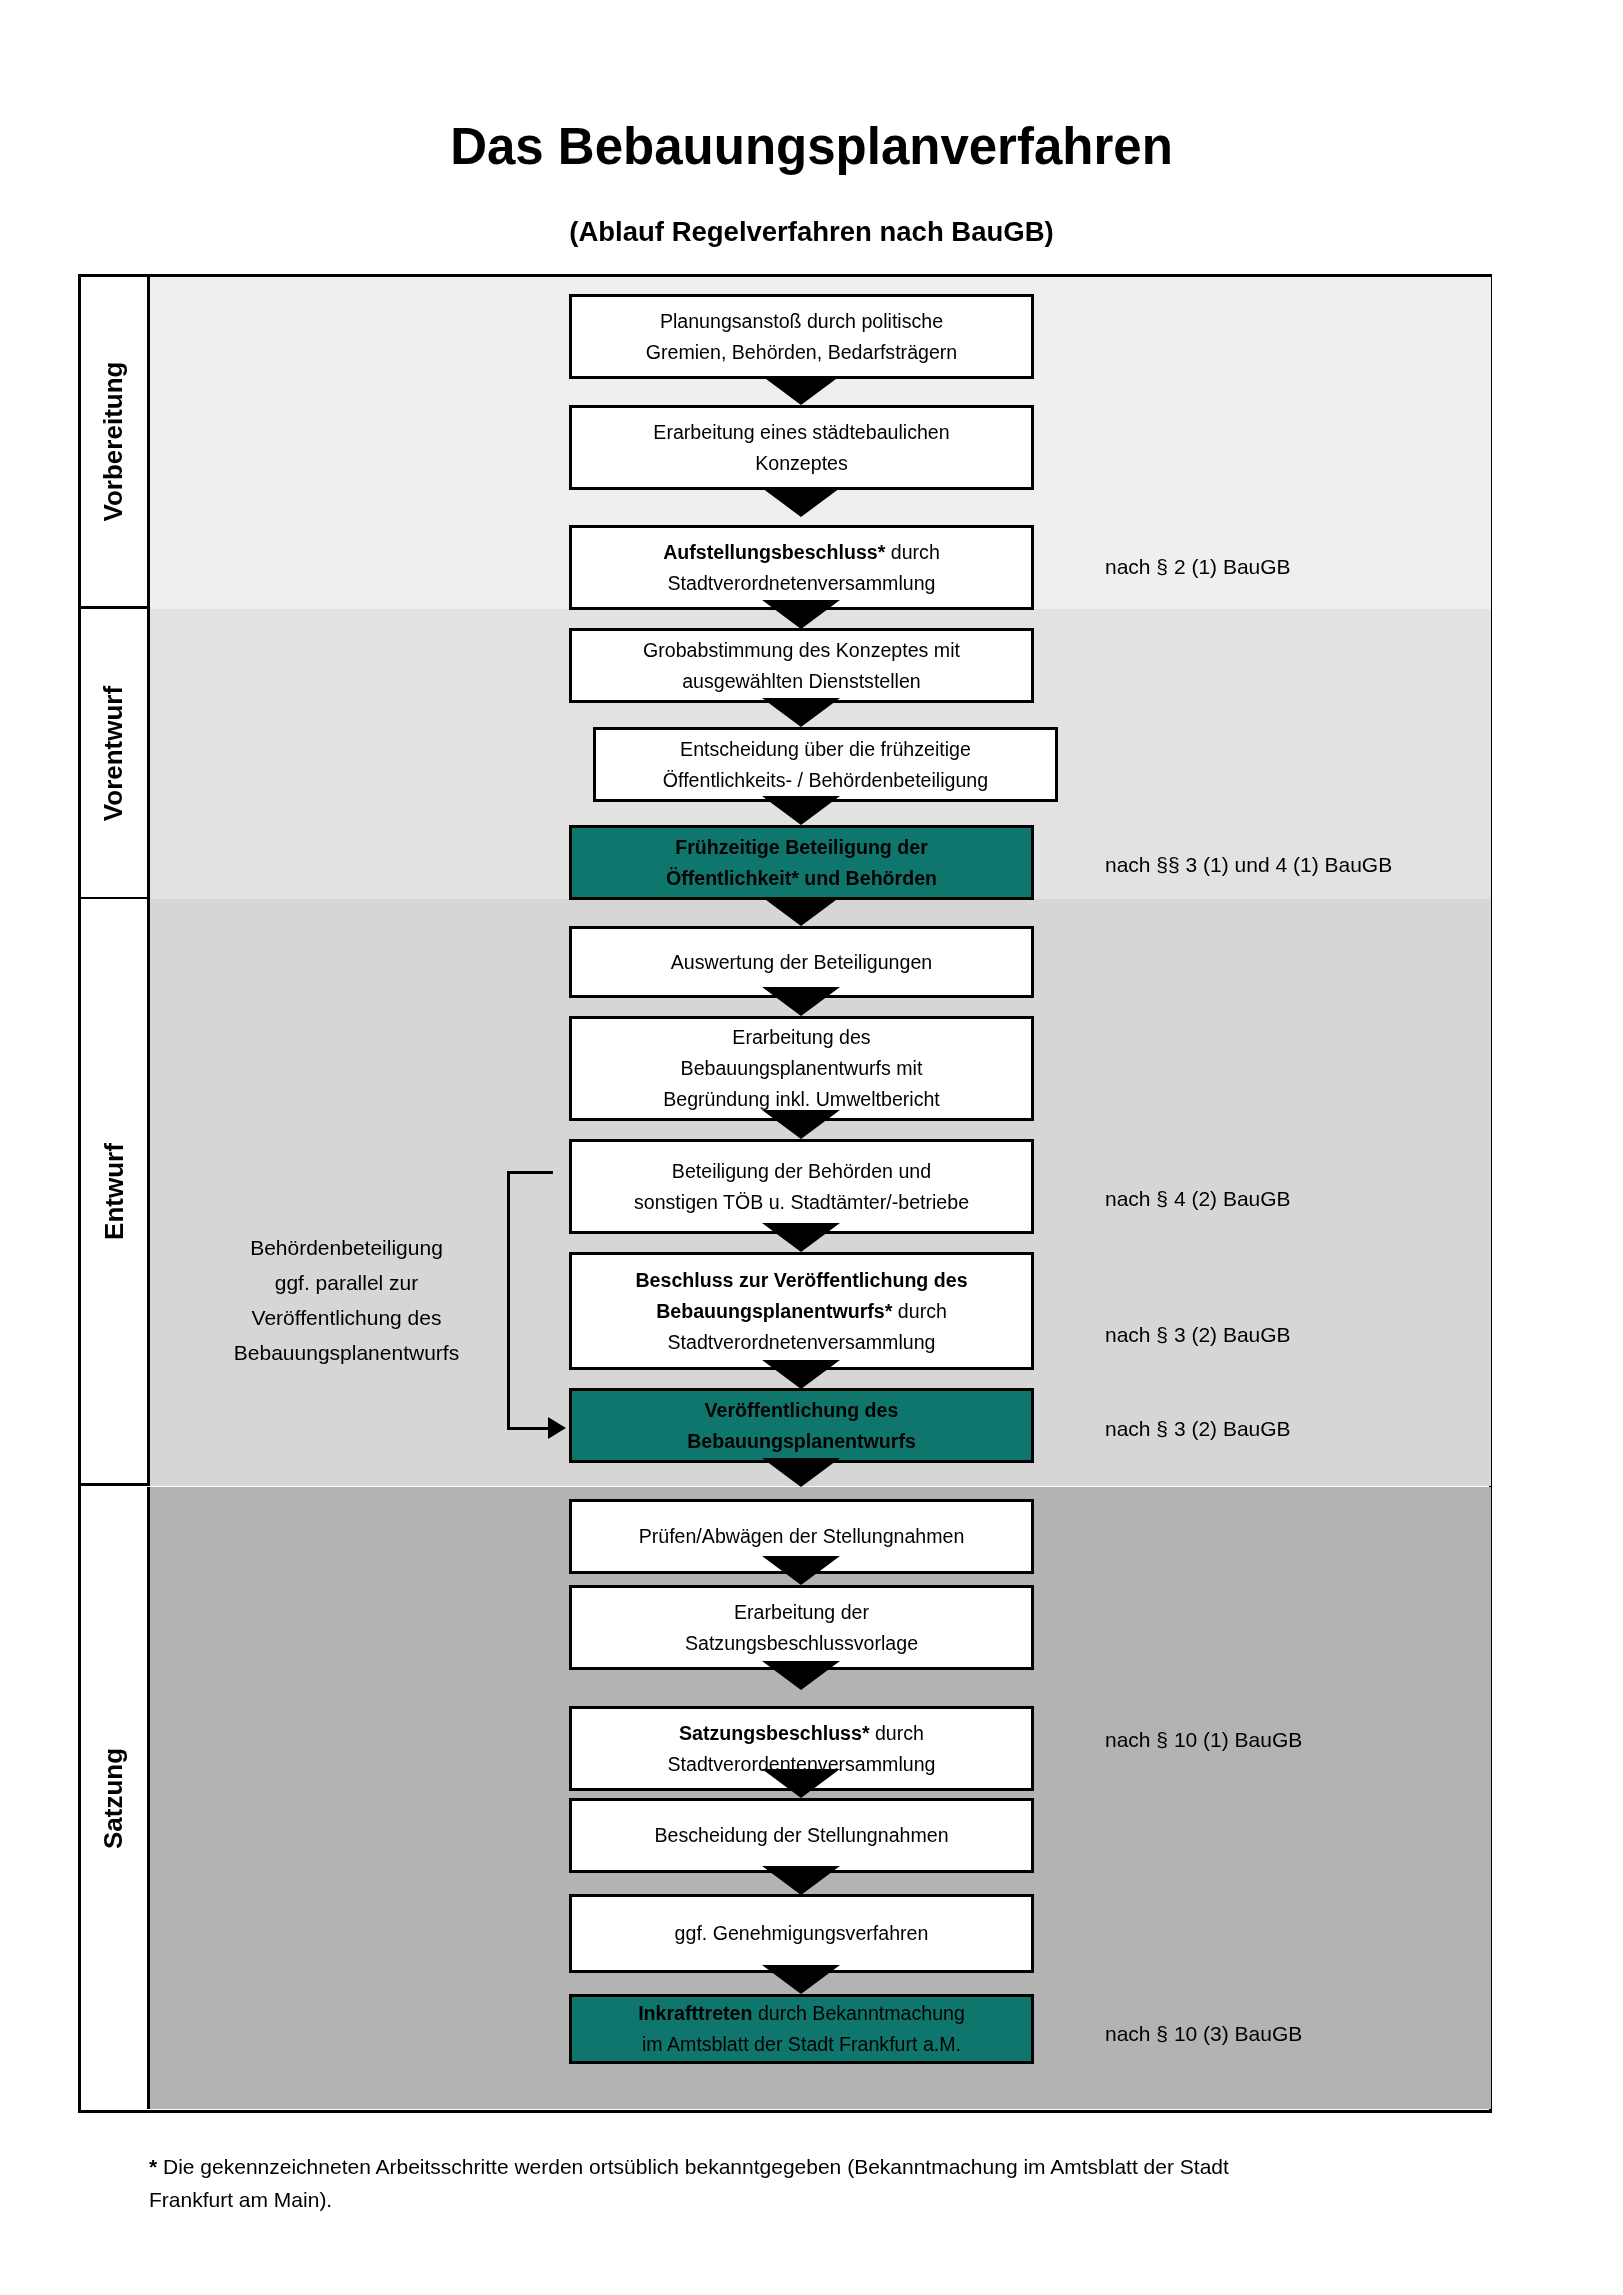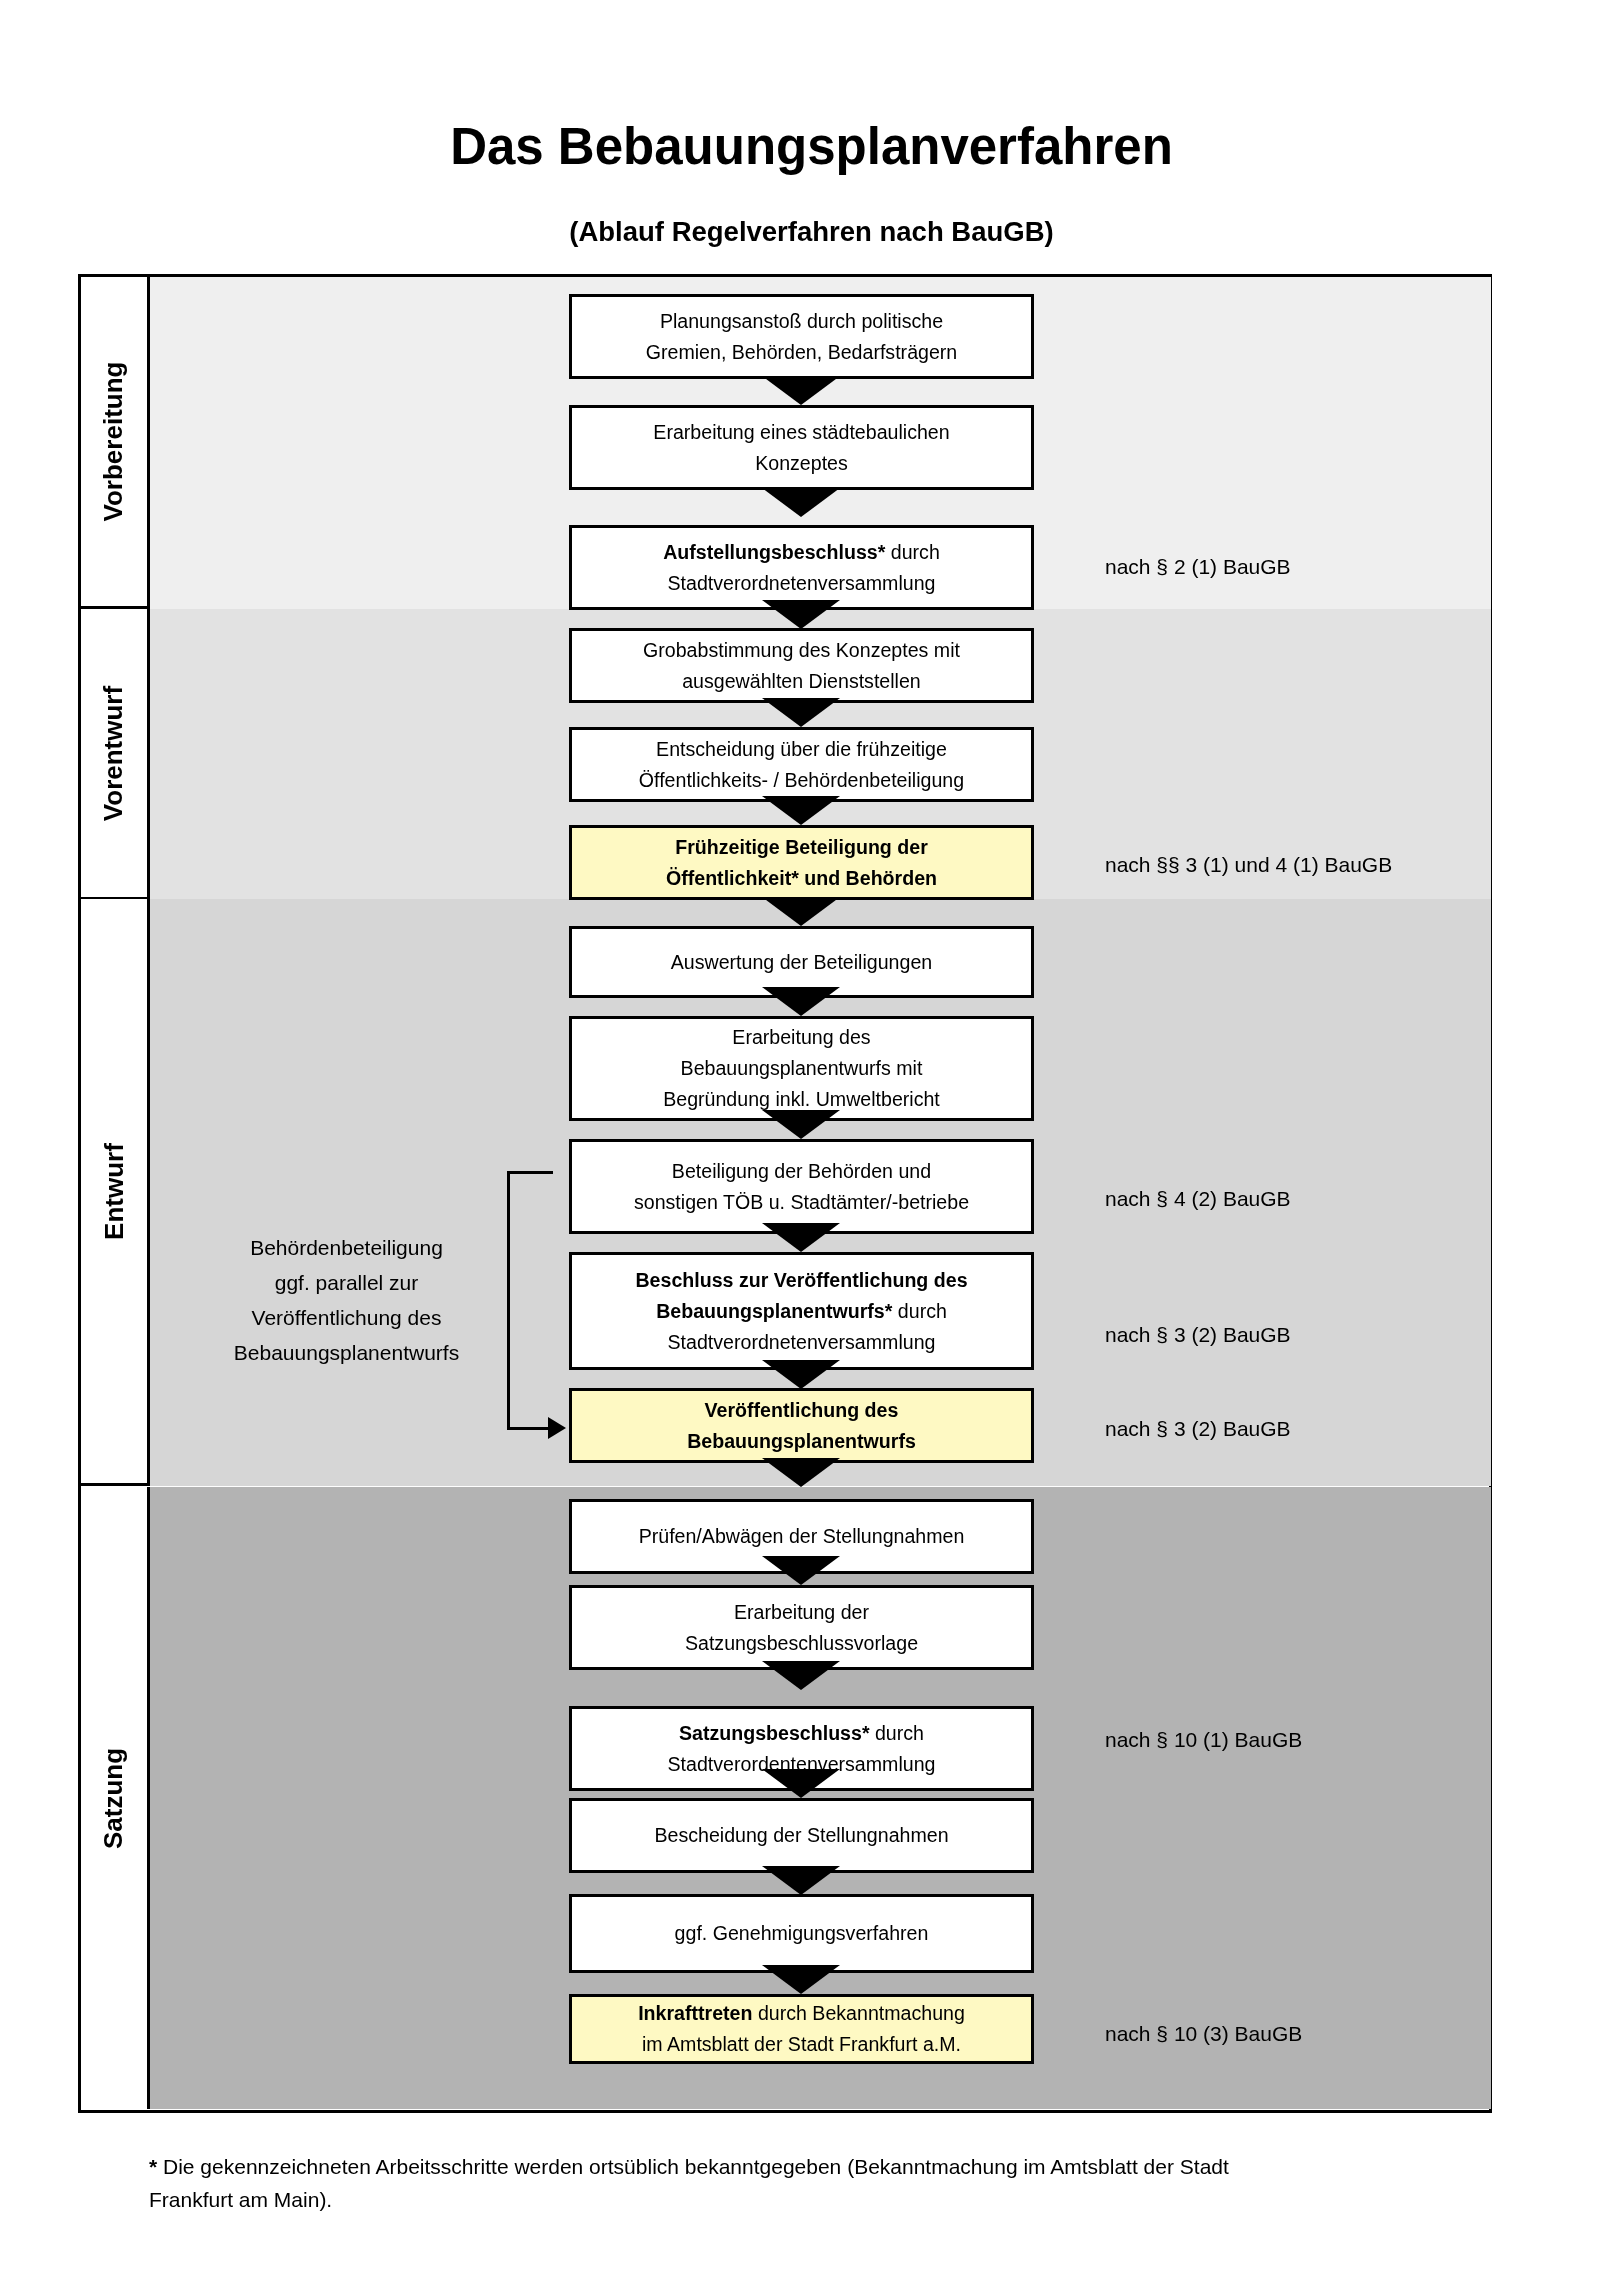--- a/index.html
+++ b/index.html
@@ -29,21 +29,21 @@
   .phase-label {
     transform:rotate(-90deg); white-space:nowrap;
     font-size:26px; font-weight:bold;
   }
   .flow-box {
     position:absolute; left:488px; width:465px; border:3.3px solid #000; background:#ffffff;
     display:flex; align-items:center; justify-content:center; text-align:center;
     font-size:19.6px; line-height:31px;
   }
   .flow-box .boxtext { white-space:pre-line; padding:0 6.5px; }
-  .flow-box.highlight { background:#fef9c3; }
+  .flow-box.highlight { background:#0f766e; }
   .flow-box.highlight .boxtext { font-weight:bold; }
   .bold-seg { font-weight:bold; }
   .arrow-down {
     position:absolute; width:0; height:0;
     border-left:39px solid transparent; border-right:39px solid transparent;
     border-top:29px solid #000; left:681px;
   }
   .law-note {
     position:absolute; left:1024px; font-size:21px; white-space:nowrap;
   }
@@ -119,21 +119,21 @@
     </div>
     <div class="law-note" style="top:278px;">nach § 2 (1) BauGB</div>
     <div class="arrow-down" style="top:323px;"></div>
 
     <div class="flow-box" style="top:351px; height:75px;">
       <div class="boxtext"><span class="bold-seg"></span><span>Grobabstimmung des Konzeptes mit
 ausgewählten Dienststellen</span></div>
     </div>
     <div class="arrow-down" style="top:421px;"></div>
 
-    <div class="flow-box" style="top:450px; height:75px;">
+    <div class="flow-box" style="top:450px; height:75px;margin-left:24px;">
       <div class="boxtext"><span class="bold-seg"></span><span>Entscheidung über die frühzeitige
 Öffentlichkeits- / Behördenbeteiligung</span></div>
     </div>
     <div class="arrow-down" style="top:519px;"></div>
 
     <div class="flow-box highlight" style="top:548px; height:75px;">
       <div class="boxtext"><span class="bold-seg">Frühzeitige Beteiligung der
 Öffentlichkeit* und Behörden</span><span></span></div>
     </div>
     <div class="law-note" style="top:576px;">nach §§ 3 (1) und 4 (1) BauGB</div>

